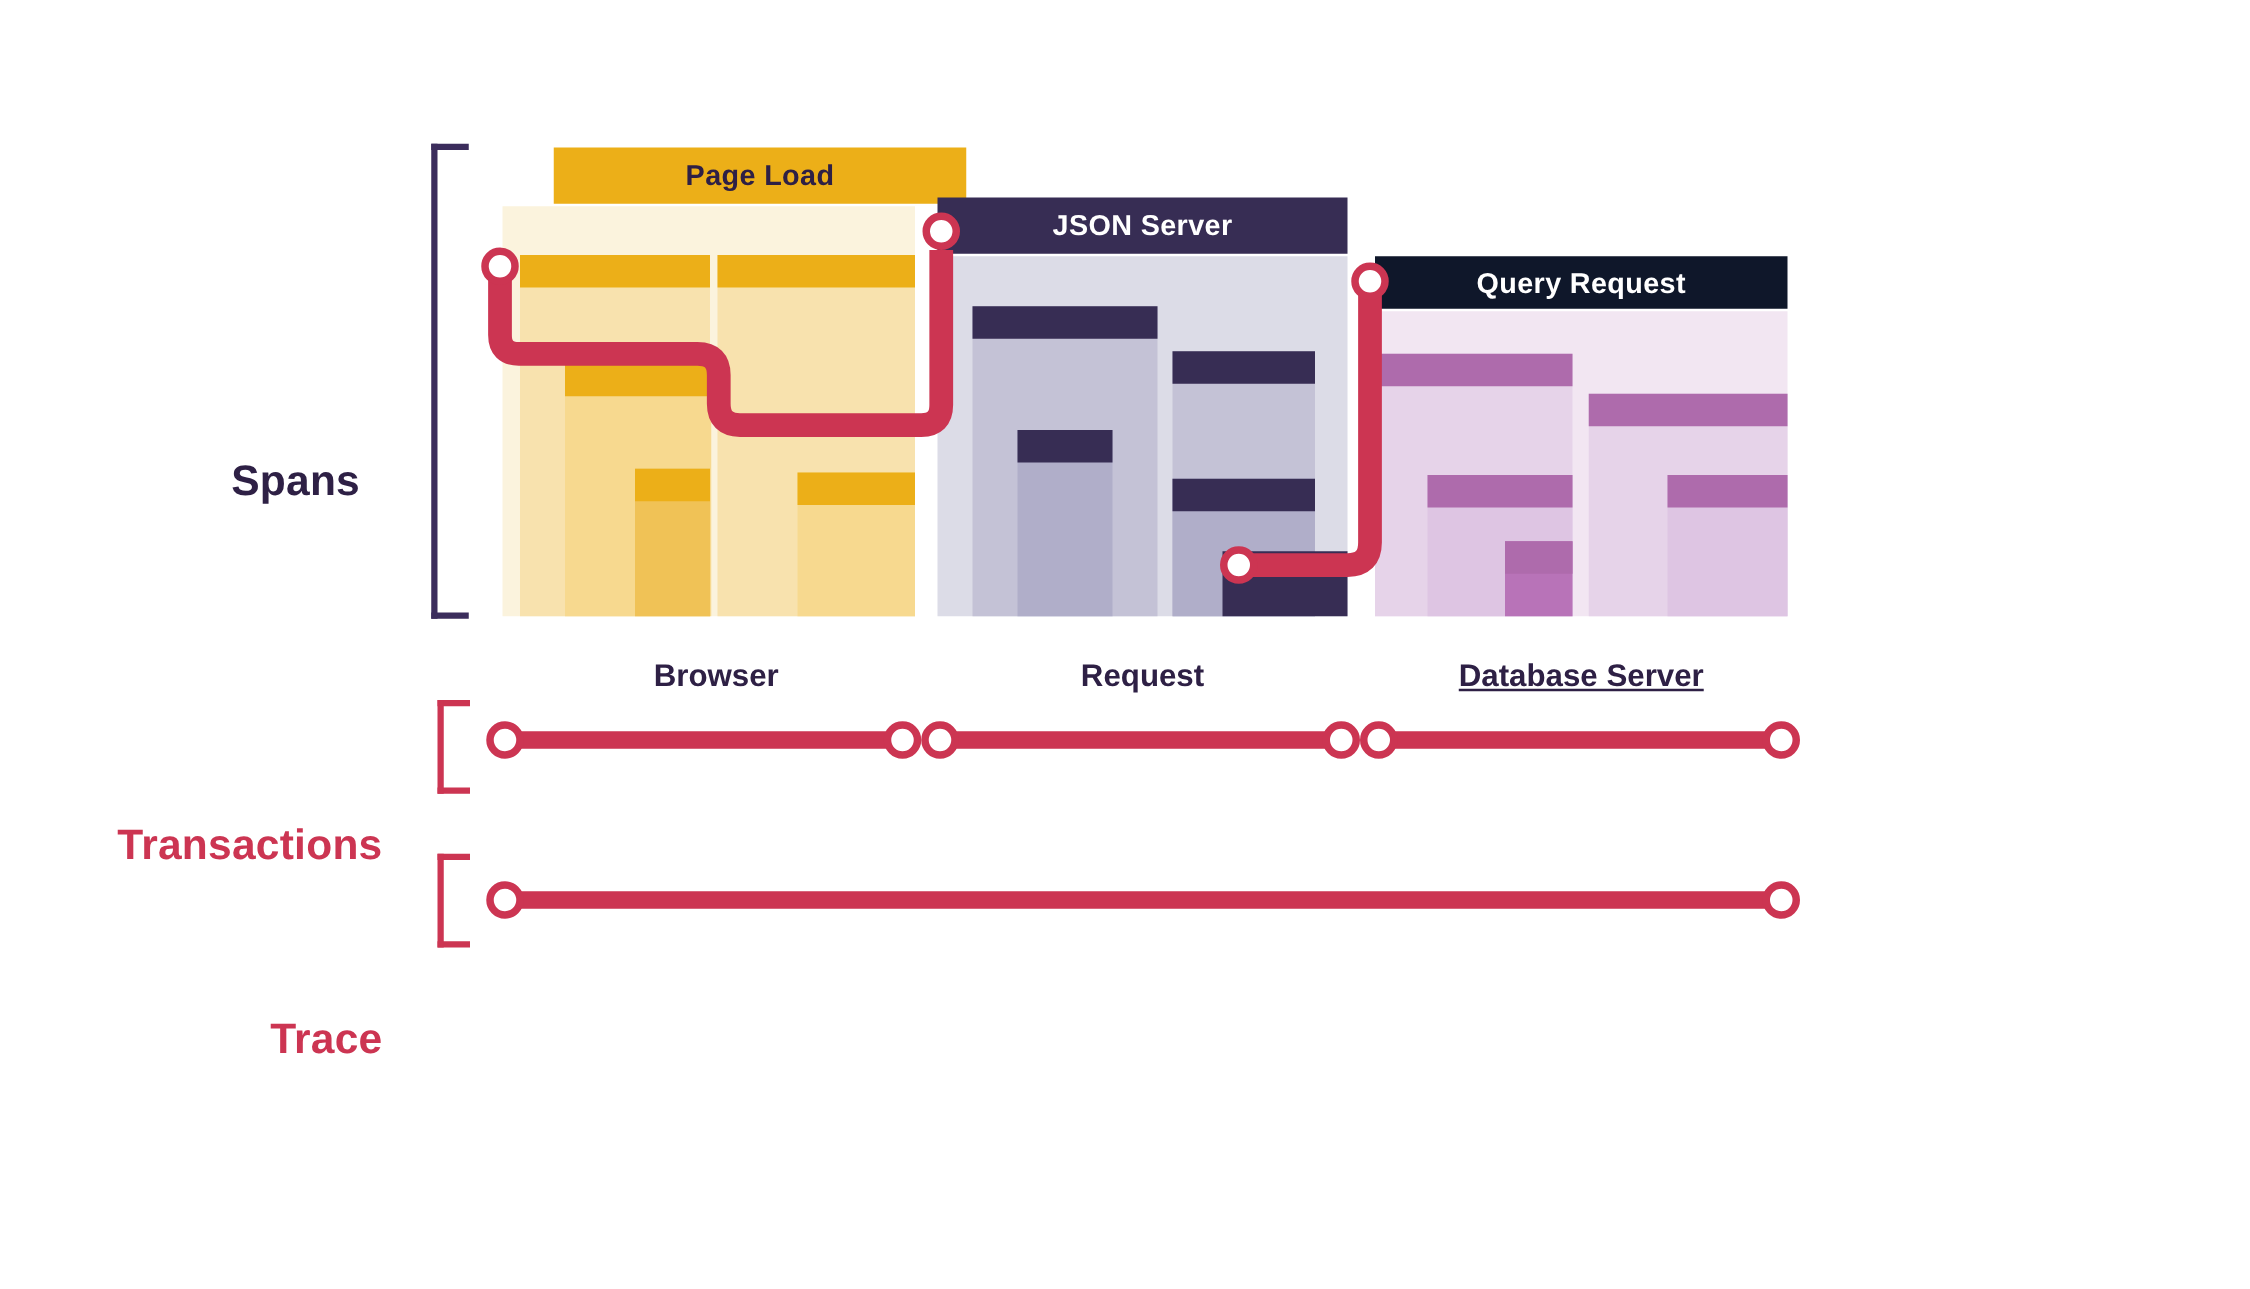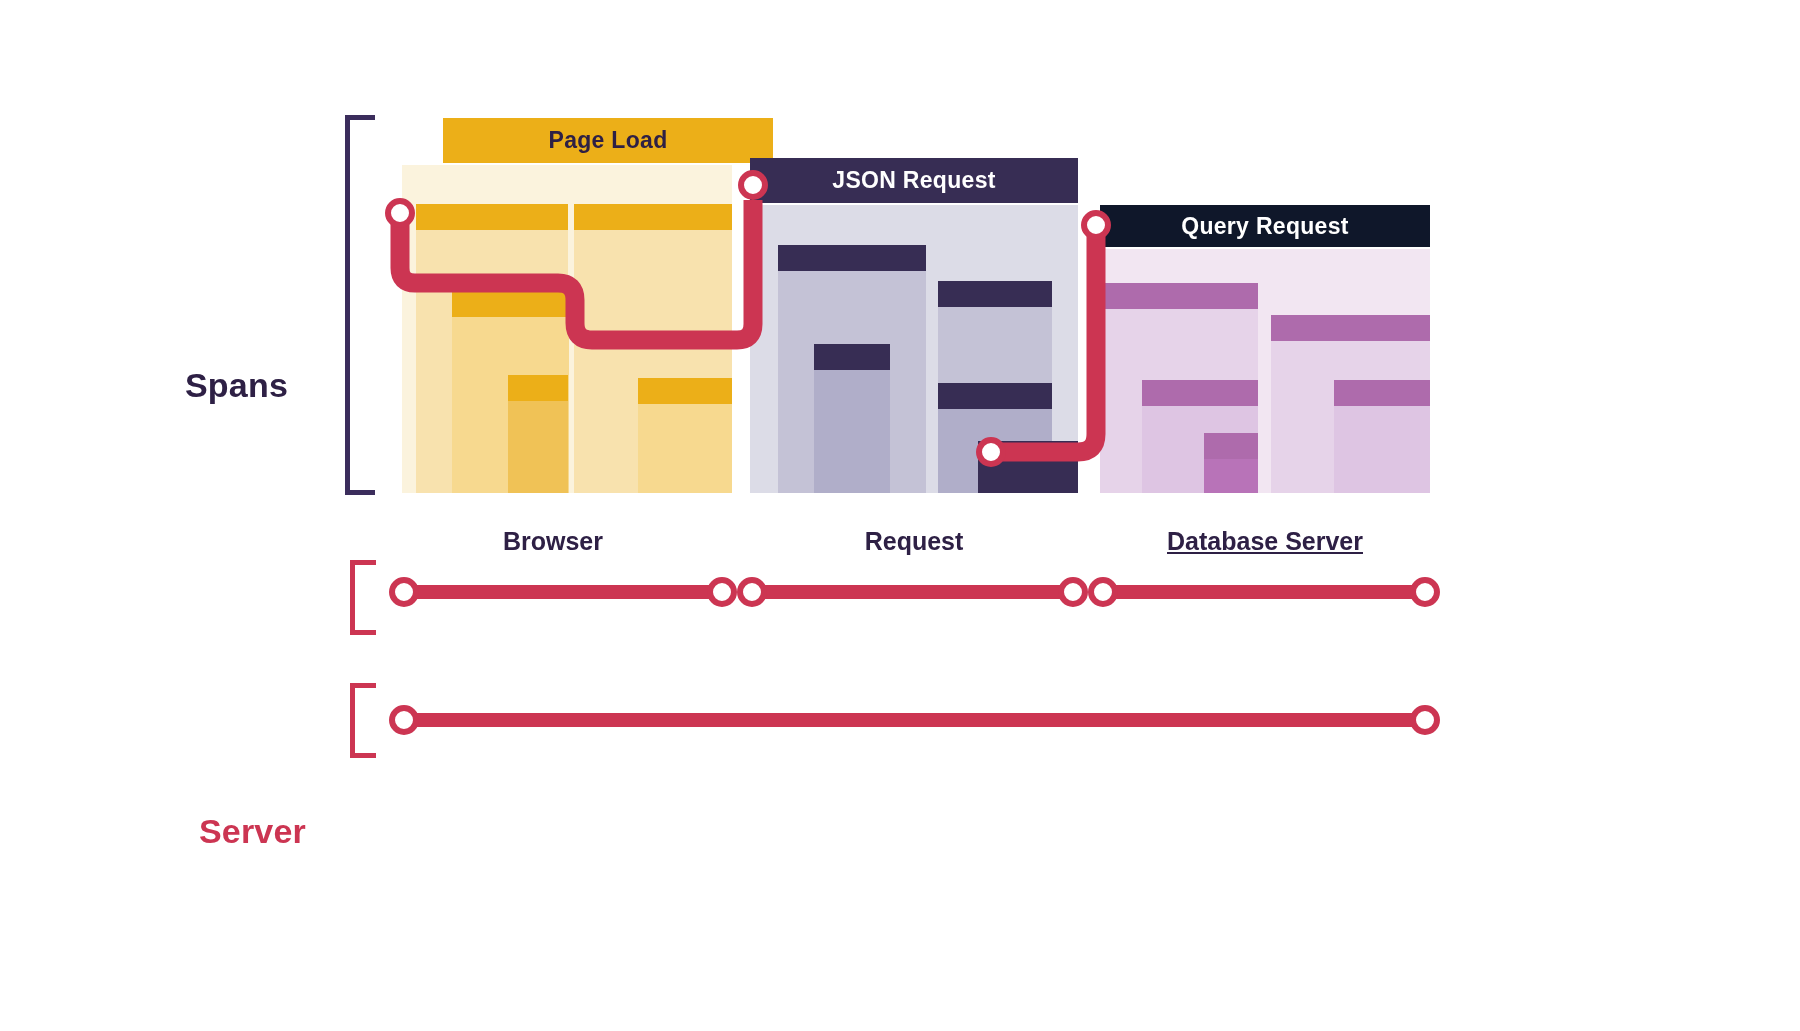--- a/index.html
+++ b/index.html
@@ -142,22 +142,23 @@
     border: 6px solid #cc3552;
   }
 </style>
 </head>
 <body>
 
 <div id="stage">
 
   <div class="row-label" id="label-spans">Spans</div>
 
-
-  <div class="row-label" id="label-trace">Server</div>
+  <div class="row-label" id="label-transactions">Transactions</div>
+
+  <div class="row-label" id="label-trace">Trace</div>
 
   <div class="bracket" id="bracket-spans"></div>
   <div class="bracket" id="bracket-transactions"></div>
   <div class="bracket" id="bracket-trace"></div>
 
   <div class="service" id="svc-browser">
 
     <div class="svc-header c-browser-head" style="left:402px; top:118px; width:330px; height:45px;margin-left:41px;">Page Load</div>
 
     <div class="svc-body c-browser-body" style="left:402px; top:165px; width:330px; height:328px;"></div>
@@ -175,26 +176,26 @@
     </div>
 
     <div class="span-bar c-browser-fill" style="left:574px; top:204px; width:158px; height:289px;">
       <div class="cap c-browser-cap"></div>
     </div>
 
     <div class="span-bar c-browser-fill2" style="left:638px; top:378px; width:94px; height:115px;">
       <div class="cap c-browser-cap"></div>
     </div>
 
-    <div class="svc-caption" style="left:388px; top:527px; width:330px;">Browser</div>
+    <div class="svc-caption" style="left:408px; top:527px; width:330px;">Browser</div>
   </div>
 
   <div class="service" id="svc-backend">
 
-    <div class="svc-header c-backend-head" style="left:750px; top:158px; width:328px; height:45px;">JSON Request</div>
+    <div class="svc-header c-backend-head" style="left:750px; top:158px; width:328px; height:45px;">JSON Server</div>
 
     <div class="svc-body c-backend-body" style="left:750px; top:205px; width:328px; height:288px;"></div>
 
     <div class="span-bar c-backend-fill" style="left:778px; top:245px; width:148px; height:248px;">
       <div class="cap c-backend-cap"></div>
     </div>
 
     <div class="span-bar c-backend-fill2" style="left:814px; top:344px; width:76px; height:149px;">
       <div class="cap c-backend-cap"></div>
     </div>

